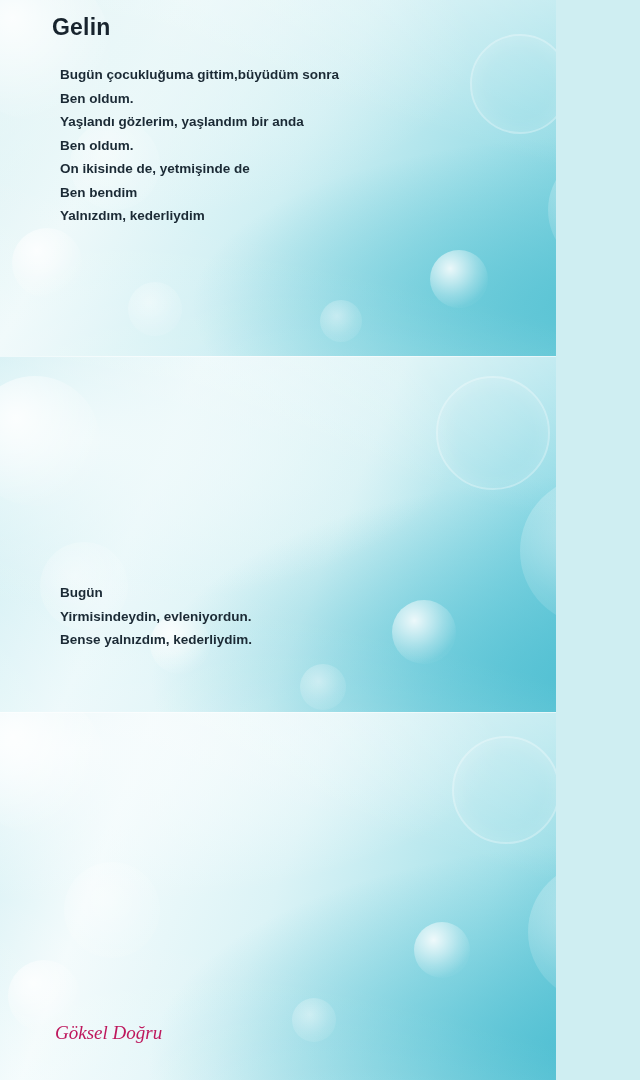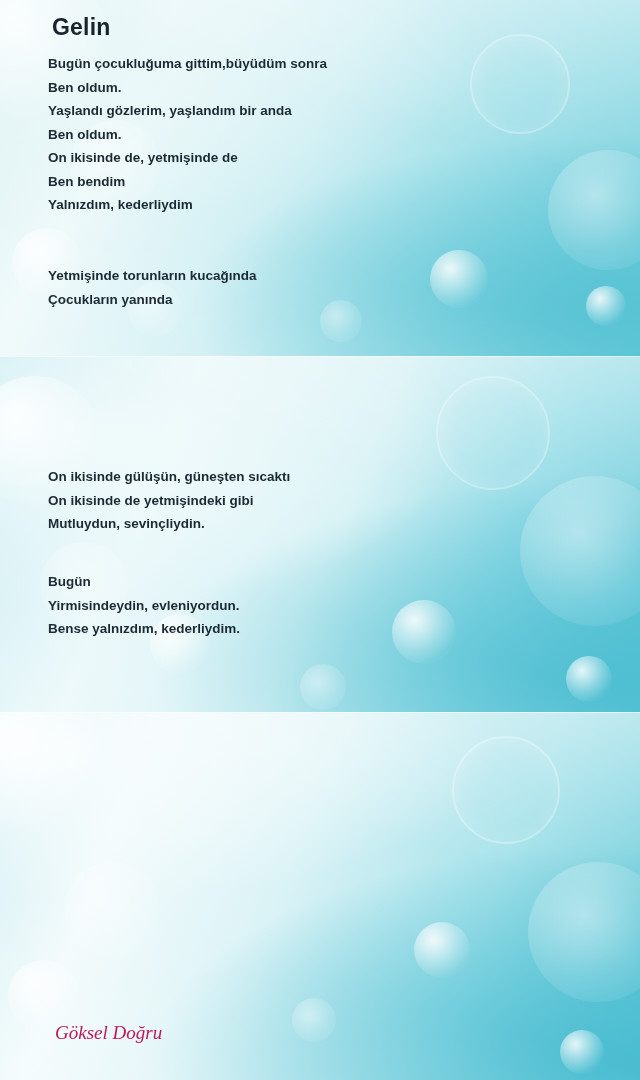--- a/index.html
+++ b/index.html
@@ -9,21 +9,21 @@
   body {
     width: 640px;
     height: 1080px;
     font-family: "Liberation Sans", sans-serif;
     background: #cfeef2;
     overflow: hidden;
   }
 
   .page {
     position: relative;
-    width: 640px;
+    width: 556px;
     height: 1080px;
     overflow: hidden;
   }
 
   
   .panel {
     position: absolute;
     left: 0;
     width: 640px;
     overflow: hidden;
@@ -96,26 +96,27 @@
     left: 52px;
     top: 14px;
     font-size: 23px;
     font-weight: bold;
     color: #18242e;
     letter-spacing: 0.2px;
   }
 
   .stanza {
     position: absolute;
-    left: 48px;
+    left: 60px;
     font-size: 13.5px;
     font-weight: bold;
     color: #1b2a35;
     line-height: 23.5px;
     white-space: pre;
+    margin-top: 11px;
   }
 
   .s1 { top: 52px; }
   .s2 { top: 264px; }
   .s3 { top: 413px; }
   .s4 { top: 465px; }
   .s5 { top: 570px; }
   .date-line { top: 775px; }
 
   .signature {
@@ -179,25 +180,20 @@
   <div class="content">
     <div class="poem-title">Gelin</div>
 
     <div class="stanza s1">Bugün çocukluğuma gittim,büyüdüm sonra
 Ben oldum.
 Yaşlandı gözlerim, yaşlandım bir anda
 Ben oldum.
 On ikisinde de, yetmişinde de
 Ben bendim
 Yalnızdım, kederliydim</div>
-    <div class="stanza s2">Yetmişinde torunların kucağında
-Çocukların yanında</div>
-    <div class="stanza s4">On ikisinde gülüşün, güneşten sıcaktı
-On ikisinde de yetmişindeki gibi
-Mutluydun, sevinçliydin.</div>
     <div class="stanza s5">Bugün
 Yirmisindeydin, evleniyordun.
 Bense yalnızdım, kederliydim.</div>
 
 
     <div class="signature">Göksel Doğru</div>
   </div>
 </div>
 
 </body></html>

